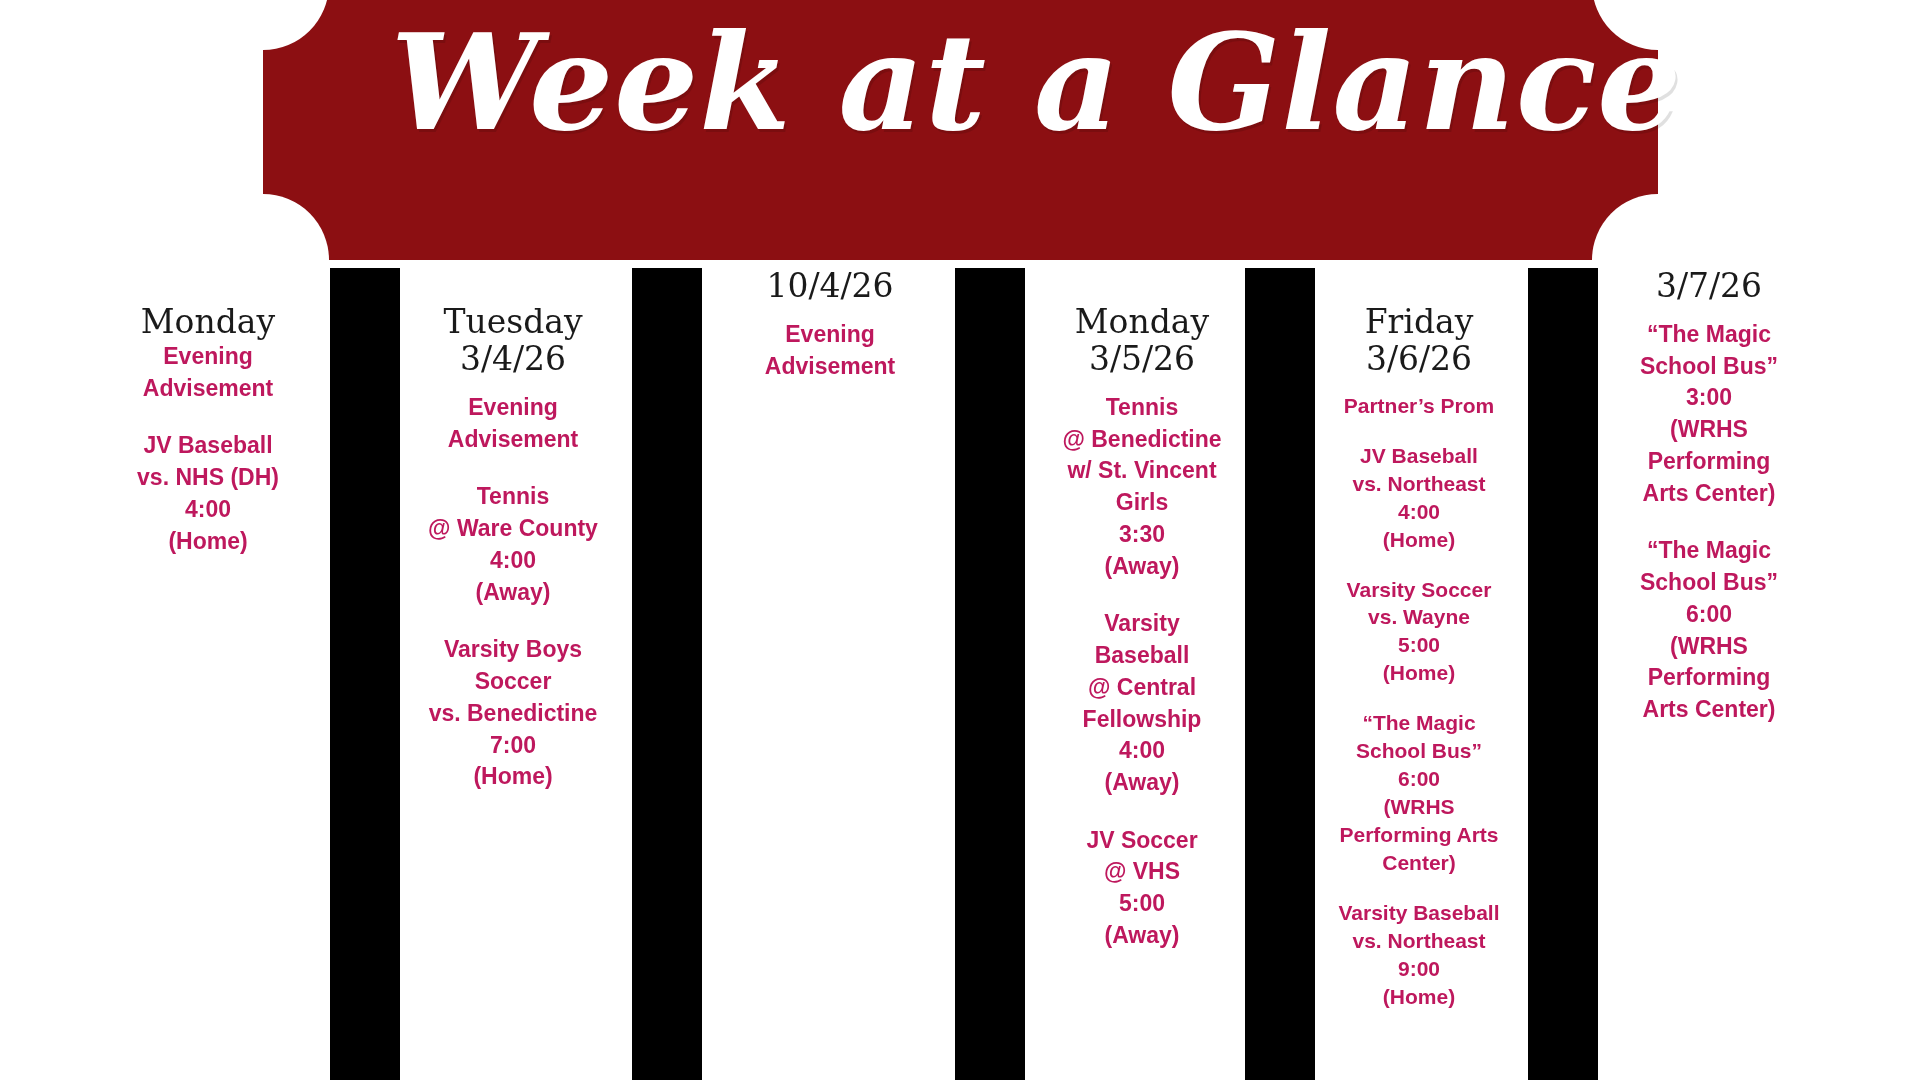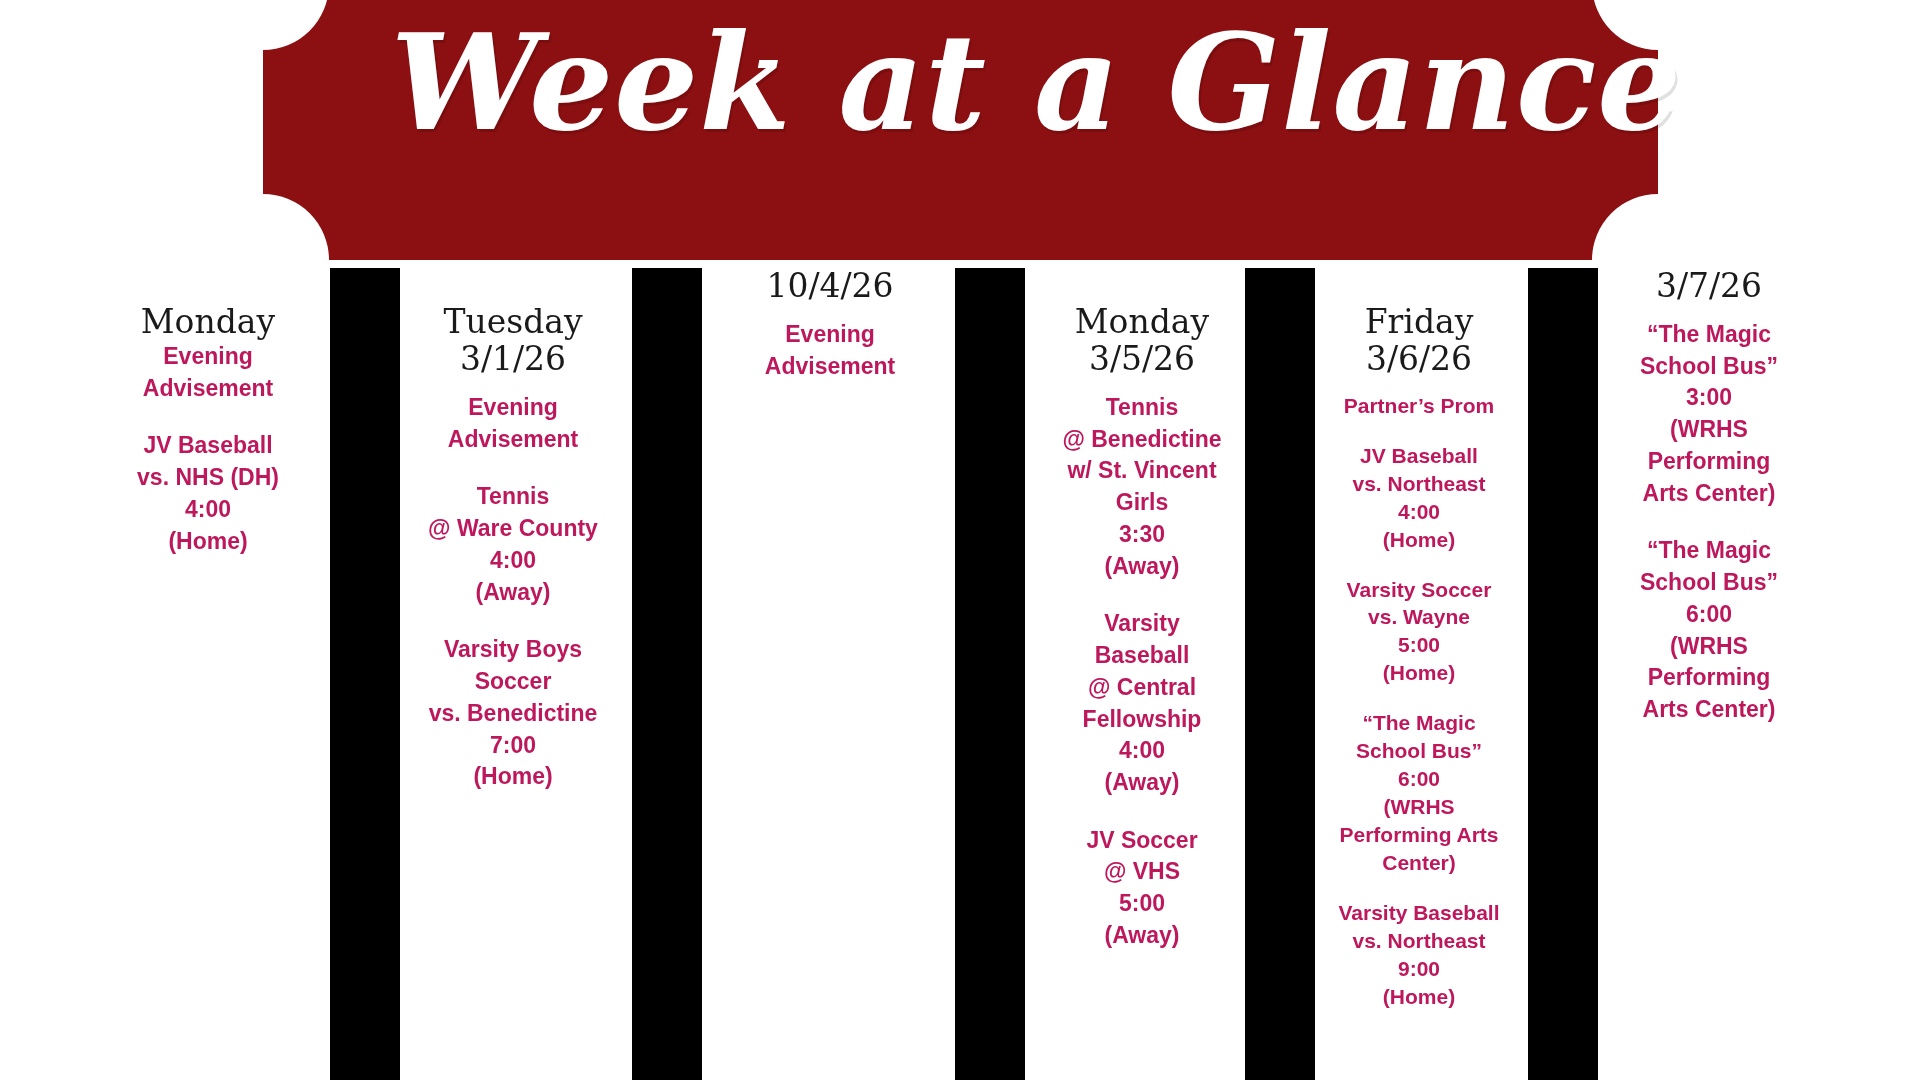--- a/index.html
+++ b/index.html
@@ -139,21 +139,21 @@
     <div class="event">Evening
 Advisement</div>
     <div class="event">JV Baseball
 vs. NHS (DH)
 4:00
 (Home)</div>
   </div>
 
   <div class="col" style="left:388px;">
     <div class="day-name">Tuesday</div>
-    <div class="day-date">3/1/26</div>
+    <div class="day-date">3/4/26</div>
     <div class="event">Evening
 Advisement</div>
     <div class="event">Tennis
 @ Ware County
 4:00
 (Away)</div>
     <div class="event">Varsity Boys
 Soccer
 vs. Benedictine
 7:00

